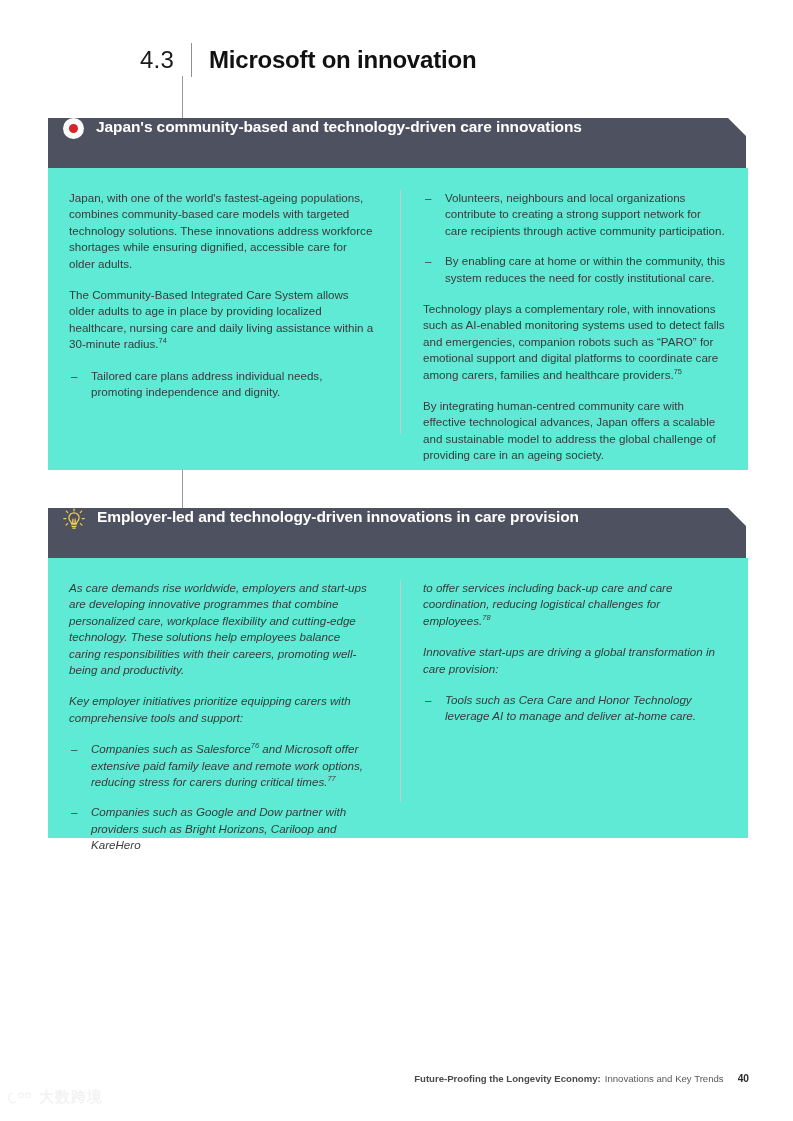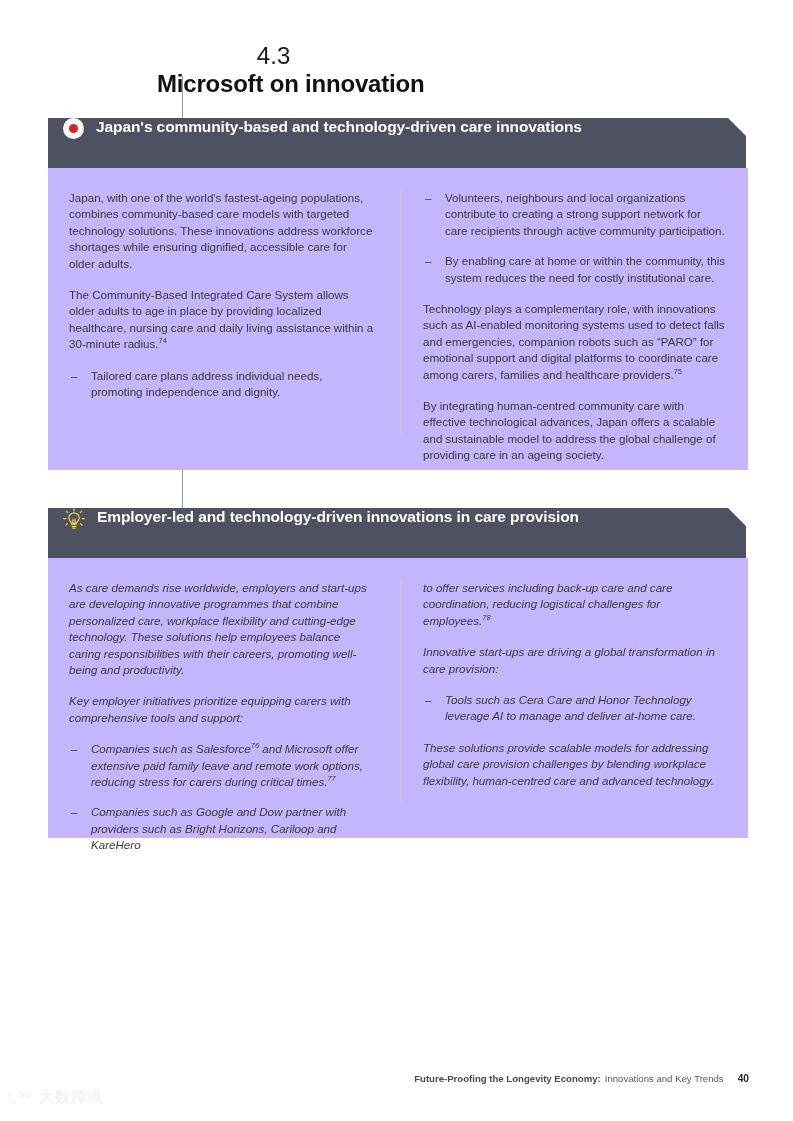--- a/index.html
+++ b/index.html
@@ -17,21 +17,20 @@
   }
 
   
   .section-title {
     position: absolute;
     left: 140px;
     top: 42px;
     display: flex;
     align-items: center;
     height: 36px;
-    flex-direction: column;
   }
   .section-number {
     font-size: 24px;
     color: #1a1a1a;
     letter-spacing: 0.2px;
     font-weight: 400;
     padding-right: 17px;
   }
   .title-rule {
     width: 1px;
@@ -103,21 +102,21 @@
   .bulb-icon {
     width: 22px;
     height: 24px;
     flex: 0 0 auto;
     display: block;
   }
 
   .panel-body {
     position: relative;
     width: 700px;
-    background: #c4b5fd;
+    background: #5eead4;
     box-sizing: border-box;
     display: flex;
     padding: 22px 0 36px 0;
   }
   .panel-body.body-1 { height: 302px; }
   .panel-body.body-2 { height: 280px; font-style: italic; }
 
   .col {
     box-sizing: border-box;
   }
@@ -265,21 +264,20 @@
         <li><span>Companies such as Salesforce</span><sup>76</sup><span> and Microsoft offer extensive paid family leave and remote work options, reducing stress for carers during critical times.</span><sup>77</sup></li>
         <li>Companies such as Google and Dow partner with providers such as Bright Horizons, Cariloop and KareHero</li>
       </ul>
     </div>
     <div class="col col-right">
       <p class="para"><span>to offer services including back-up care and care coordination, reducing logistical challenges for employees.</span><sup>78</sup></p>
       <p class="para">Innovative start-ups are driving a global transformation in care provision:</p>
       <ul class="bullets">
         <li>Tools such as Cera Care and Honor Technology leverage AI to manage and deliver at-home care.</li>
       </ul>
-      <p class="para">These solutions provide scalable models for addressing global care provision challenges by blending workplace flexibility, human-centred care and advanced technology.</p>
     </div>
   </div>
 </div>
 
 <div class="footer">
   <span class="footer-title">Future-Proofing the Longevity Economy:</span>
   <span class="footer-sub">Innovations and Key Trends</span>
   <span class="footer-page">40</span>
 </div>
 

